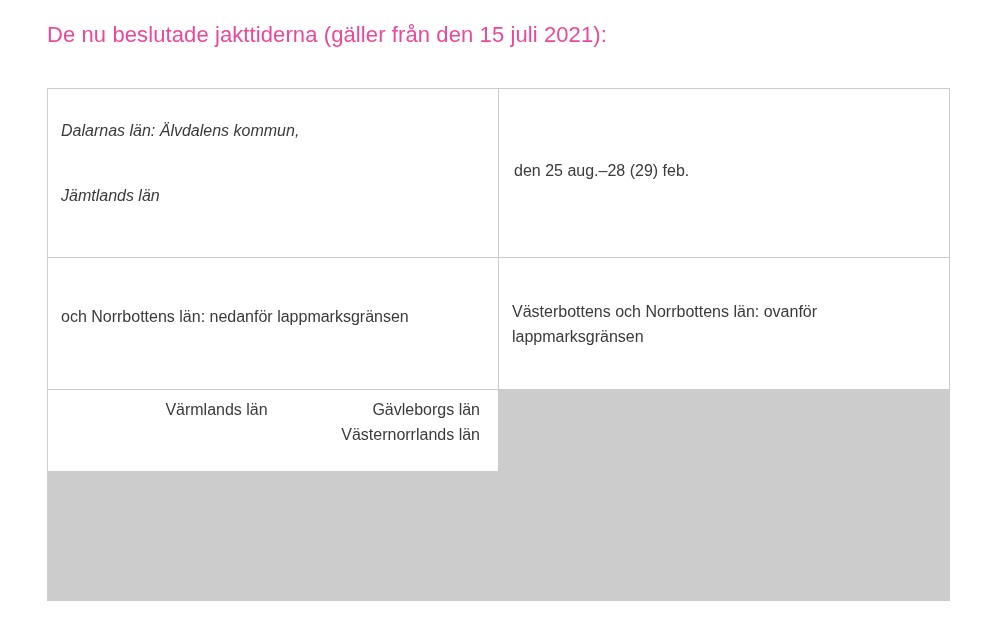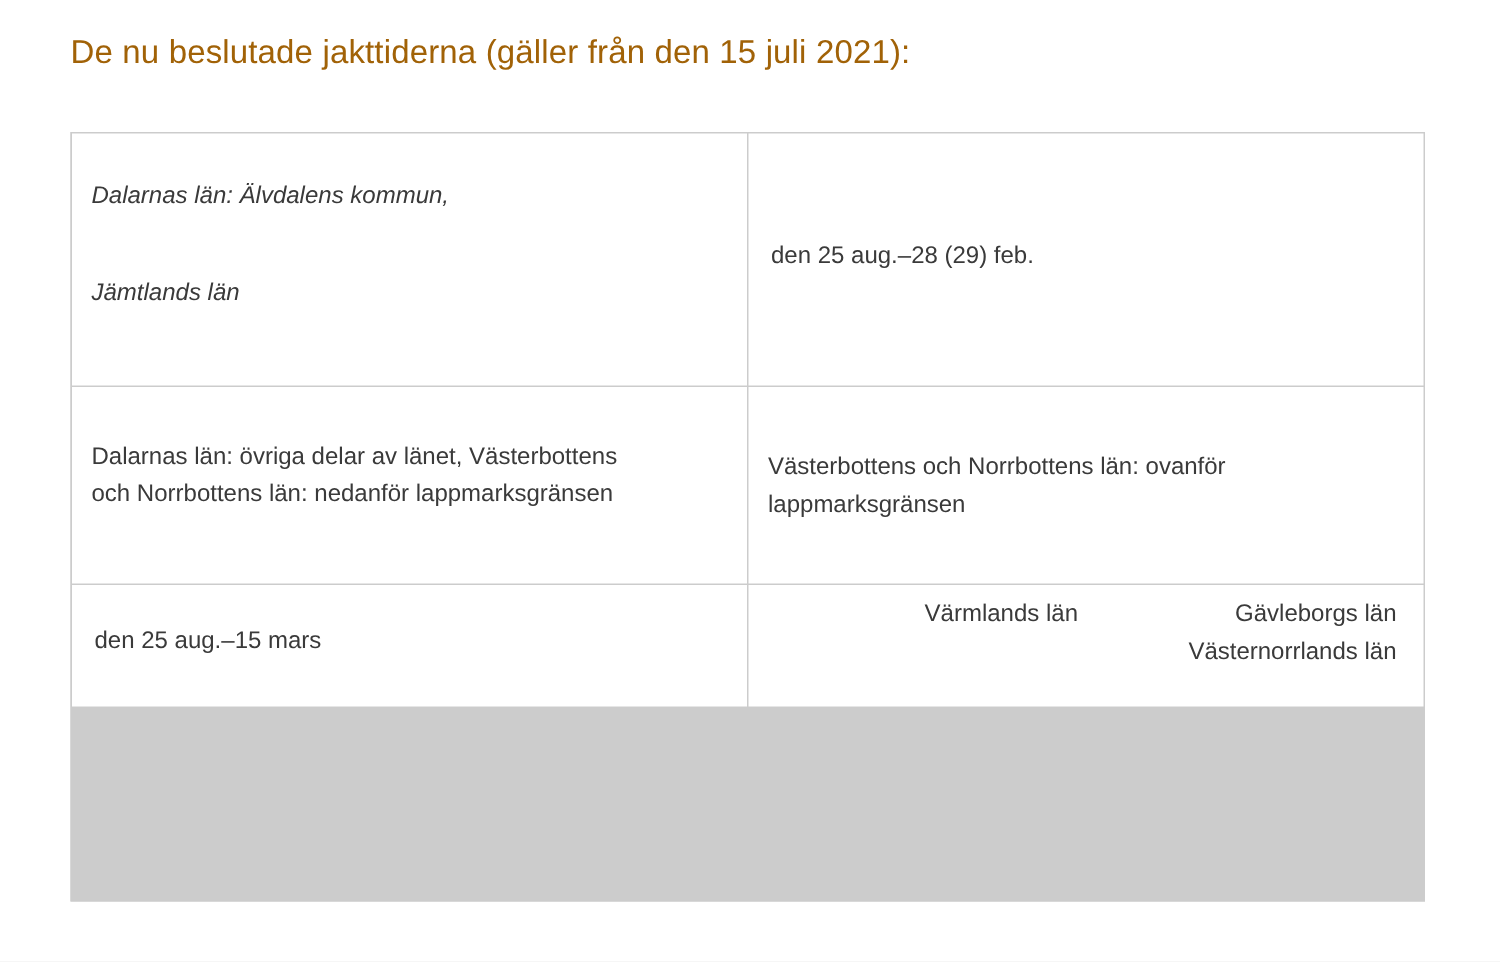--- a/index.html
+++ b/index.html
@@ -16,21 +16,21 @@
     height: 641px;
     background: #ffffff;
   }
   .title {
     position: absolute;
     left: 47px;
     top: 21px;
     font-size: 22px;
     font-weight: 400;
     line-height: 28px;
-    color: #a16207;
+    color: #ec4899;
     letter-spacing: 0.1px;
   }
   .jakt-table {
     position: absolute;
     left: 47px;
     top: 88px;
     width: 903px;
     display: grid;
     grid-template-columns: 450px 450px;
     grid-template-rows: 168px 131px 81px 128px;
@@ -69,30 +69,26 @@
 
     <div class="cell region-cell pb20 gap40">
       <div class="line">Dalarnas län: Älvdalens kommun,</div>
       <div class="line">Jämtlands län</div>
     </div>
     <div class="cell period-cell">
       <div class="line">den 25 aug.–28 (29) feb.</div>
     </div>
 
     <div class="cell region-cell pb14">
-      <div class="line">Dalarnas län: övriga delar av länet, Västerbottens</div>
       <div class="line">och Norrbottens län: nedanför lappmarksgränsen</div>
     </div>
 
     <div class="cell region-cell pb0">
       <div class="line">Västerbottens och Norrbottens län: ovanför</div>
       <div class="line">lappmarksgränsen</div>
-    </div>
-    <div class="cell period-cell">
-      <div class="line">den 25 aug.–15 mars</div>
     </div>
 
     <div class="cell region-cell pb18">
       <div class="line cols">
         <span class="col-a">Värmlands län</span><span class="col-b">Gävleborgs län</span>
       </div>
       <div class="line">Västernorrlands län</div>
     </div>
 
   </div>

